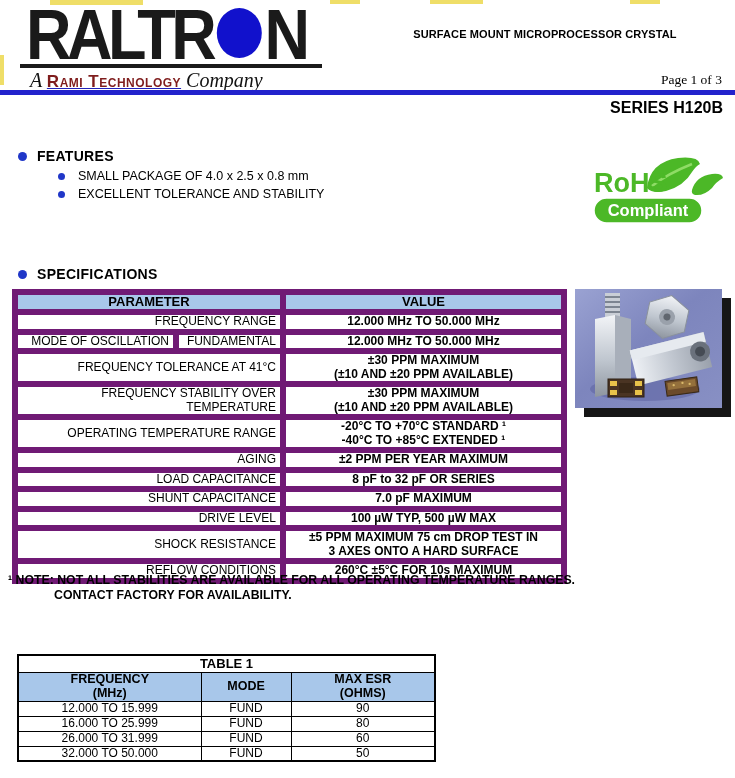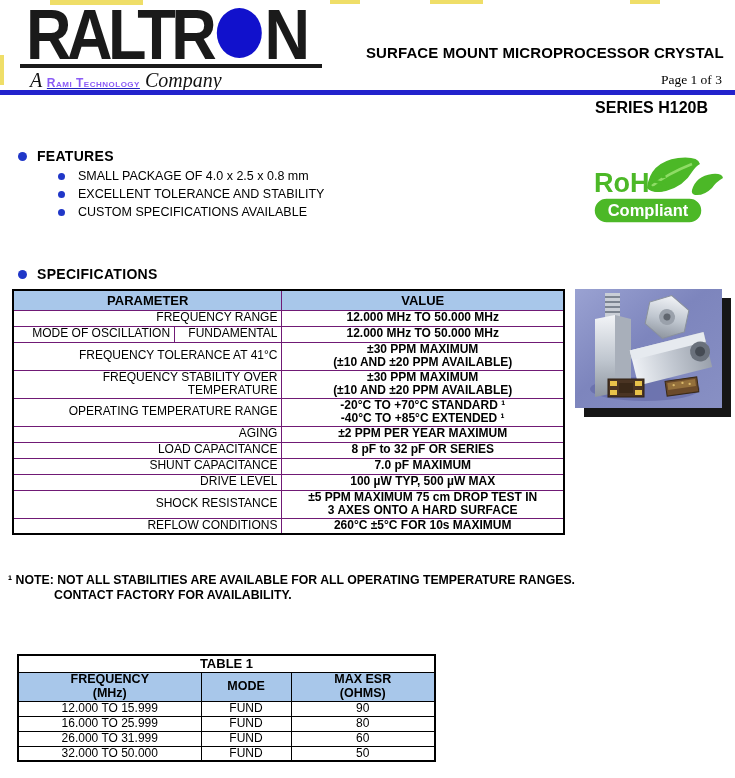--- a/index.html
+++ b/index.html
@@ -18,46 +18,46 @@
     white-space:nowrap; color:#1a1a1a; line-height:66px;
   }
   .logo-o {
     display:inline-block; width:50px; height:50px; border-radius:50%;
     background:#1111cc; vertical-align:1px; margin:0 3px 0 5px;
   }
   .logo-underline { position:absolute; left:20px; top:64px; width:302px; height:4px; background:#1a1a1a; }
   .tagline { position:absolute; left:30px; top:69px; white-space:nowrap; }
   .tag-serif { font-family:"Liberation Serif", serif; font-style:italic; font-size:20px; color:#111; }
   .tag-brand {
-    font-weight:bold; color:#8b5cf6; font-size:12px; font-variant:small-caps;
+    font-weight:bold; color:#7f1d1d; font-size:17px; font-variant:small-caps;
     text-decoration:underline; text-decoration-color:#2222bb; letter-spacing:.5px;margin-top:32px;
   }
   
-  .doc-title { position:absolute; left:366px; top:44px; width:358px; 
-    font-weight:bold; font-size:15px; letter-spacing:.1px; }
+  .doc-title { position:absolute; left:366px; top:28px; width:358px; text-align:center;
+    font-weight:bold; font-size:11px; letter-spacing:.1px; }
   .page-num { position:absolute; right:13px; top:72px; font-family:"Liberation Serif", serif; font-size:13.5px; }
   .blue-rule { position:absolute; left:0; top:90px; width:735px; height:5px; background:#2222cc; }
-  .series { position:absolute; right:27px; top:99px; font-weight:bold; font-size:16px; }
+  .series { position:absolute; right:12px; top:99px; font-weight:bold; font-size:16px; }
 
   
   .section-head { position:absolute; display:flex; align-items:center; }
   .dot { border-radius:50%; background:#2037c8; flex:0 0 auto; }
   .dot.big { width:9px; height:9px; margin-right:10px; }
   .dot.small { width:7px; height:7px; margin-right:13px; }
   .section-title { font-weight:bold; font-size:14px; letter-spacing:.3px; }
   .feat-list { position:absolute; left:58px; top:167px; }
   .feat-item { display:flex; align-items:center; height:18px; font-size:12.5px; }
 
   
   .rohs { position:absolute; left:592px; top:156px; width:140px; height:82px; }
 
   
   table { border-collapse:collapse; table-layout:fixed; }
   .spec-table { position:absolute; left:12px; top:289px; width:553px; font-size:12px; border:2px solid #000; }
-  .spec-table td { border:1px solid #701a75; padding:0 4px; line-height:13.5px; vertical-align:middle; }
+  .spec-table td { border:6px solid #701a75; padding:0 4px; line-height:13.5px; vertical-align:middle; }
   .spec-table tr.hdr td { background:#a8c7ea; font-weight:bold; text-align:center; font-size:13px; height:20px; }
   td.param { text-align:right; }
   td.value { text-align:center;font-weight:bold; }
   .spec-table tr { height:16px; }
 
   
   .photo { position:absolute; left:575px; top:289px; width:147px; height:119px;
     box-shadow:9px 9px 0 0 #161616; }
   .photo svg { display:block; }
 
@@ -99,24 +99,20 @@
     <span class="section-title">FEATURES</span>
   </div>
   <div class="feat-list" id="feat-list">
       <div class="feat-item">
         <span class="dot small"></span>
         <span>SMALL PACKAGE OF 4.0 x 2.5 x 0.8 mm</span>
       </div>
       <div class="feat-item">
         <span class="dot small"></span>
         <span>EXCELLENT TOLERANCE AND STABILITY</span>
-      </div>
-      <div class="feat-item">
-        <span class="dot small"></span>
-        <span>CUSTOM SPECIFICATIONS AVAILABLE</span>
       </div>
     </div>
 
   <div class="rohs">
     <svg width="140" height="82" viewBox="0 0 140 82">
       <path d="M55,32 Q58,6 86,2 Q106,0 108,8 Q104,10 100,16 Q92,30 74,35 Q60,38 55,32 Z" fill="#4cb827"></path>
       <path d="M60,30 Q75,18 100,8" stroke="#8fdc66" stroke-width="2.5" fill="none"></path>
       <path d="M100,34 Q104,20 120,18 Q130,17 131,22 Q124,26 120,32 Q112,40 103,39 Q99,38 100,34 Z" fill="#4cb827"></path>
       <text x="2" y="36" font-family="Liberation Sans, sans-serif" font-size="27" font-weight="bold" fill="#4cb827" id="rohs-t1">RoHS</text>
       <rect x="2" y="42" width="108" height="25" rx="12.5" fill="#4cb827" stroke="#ffffff" stroke-width="1.5"></rect>

